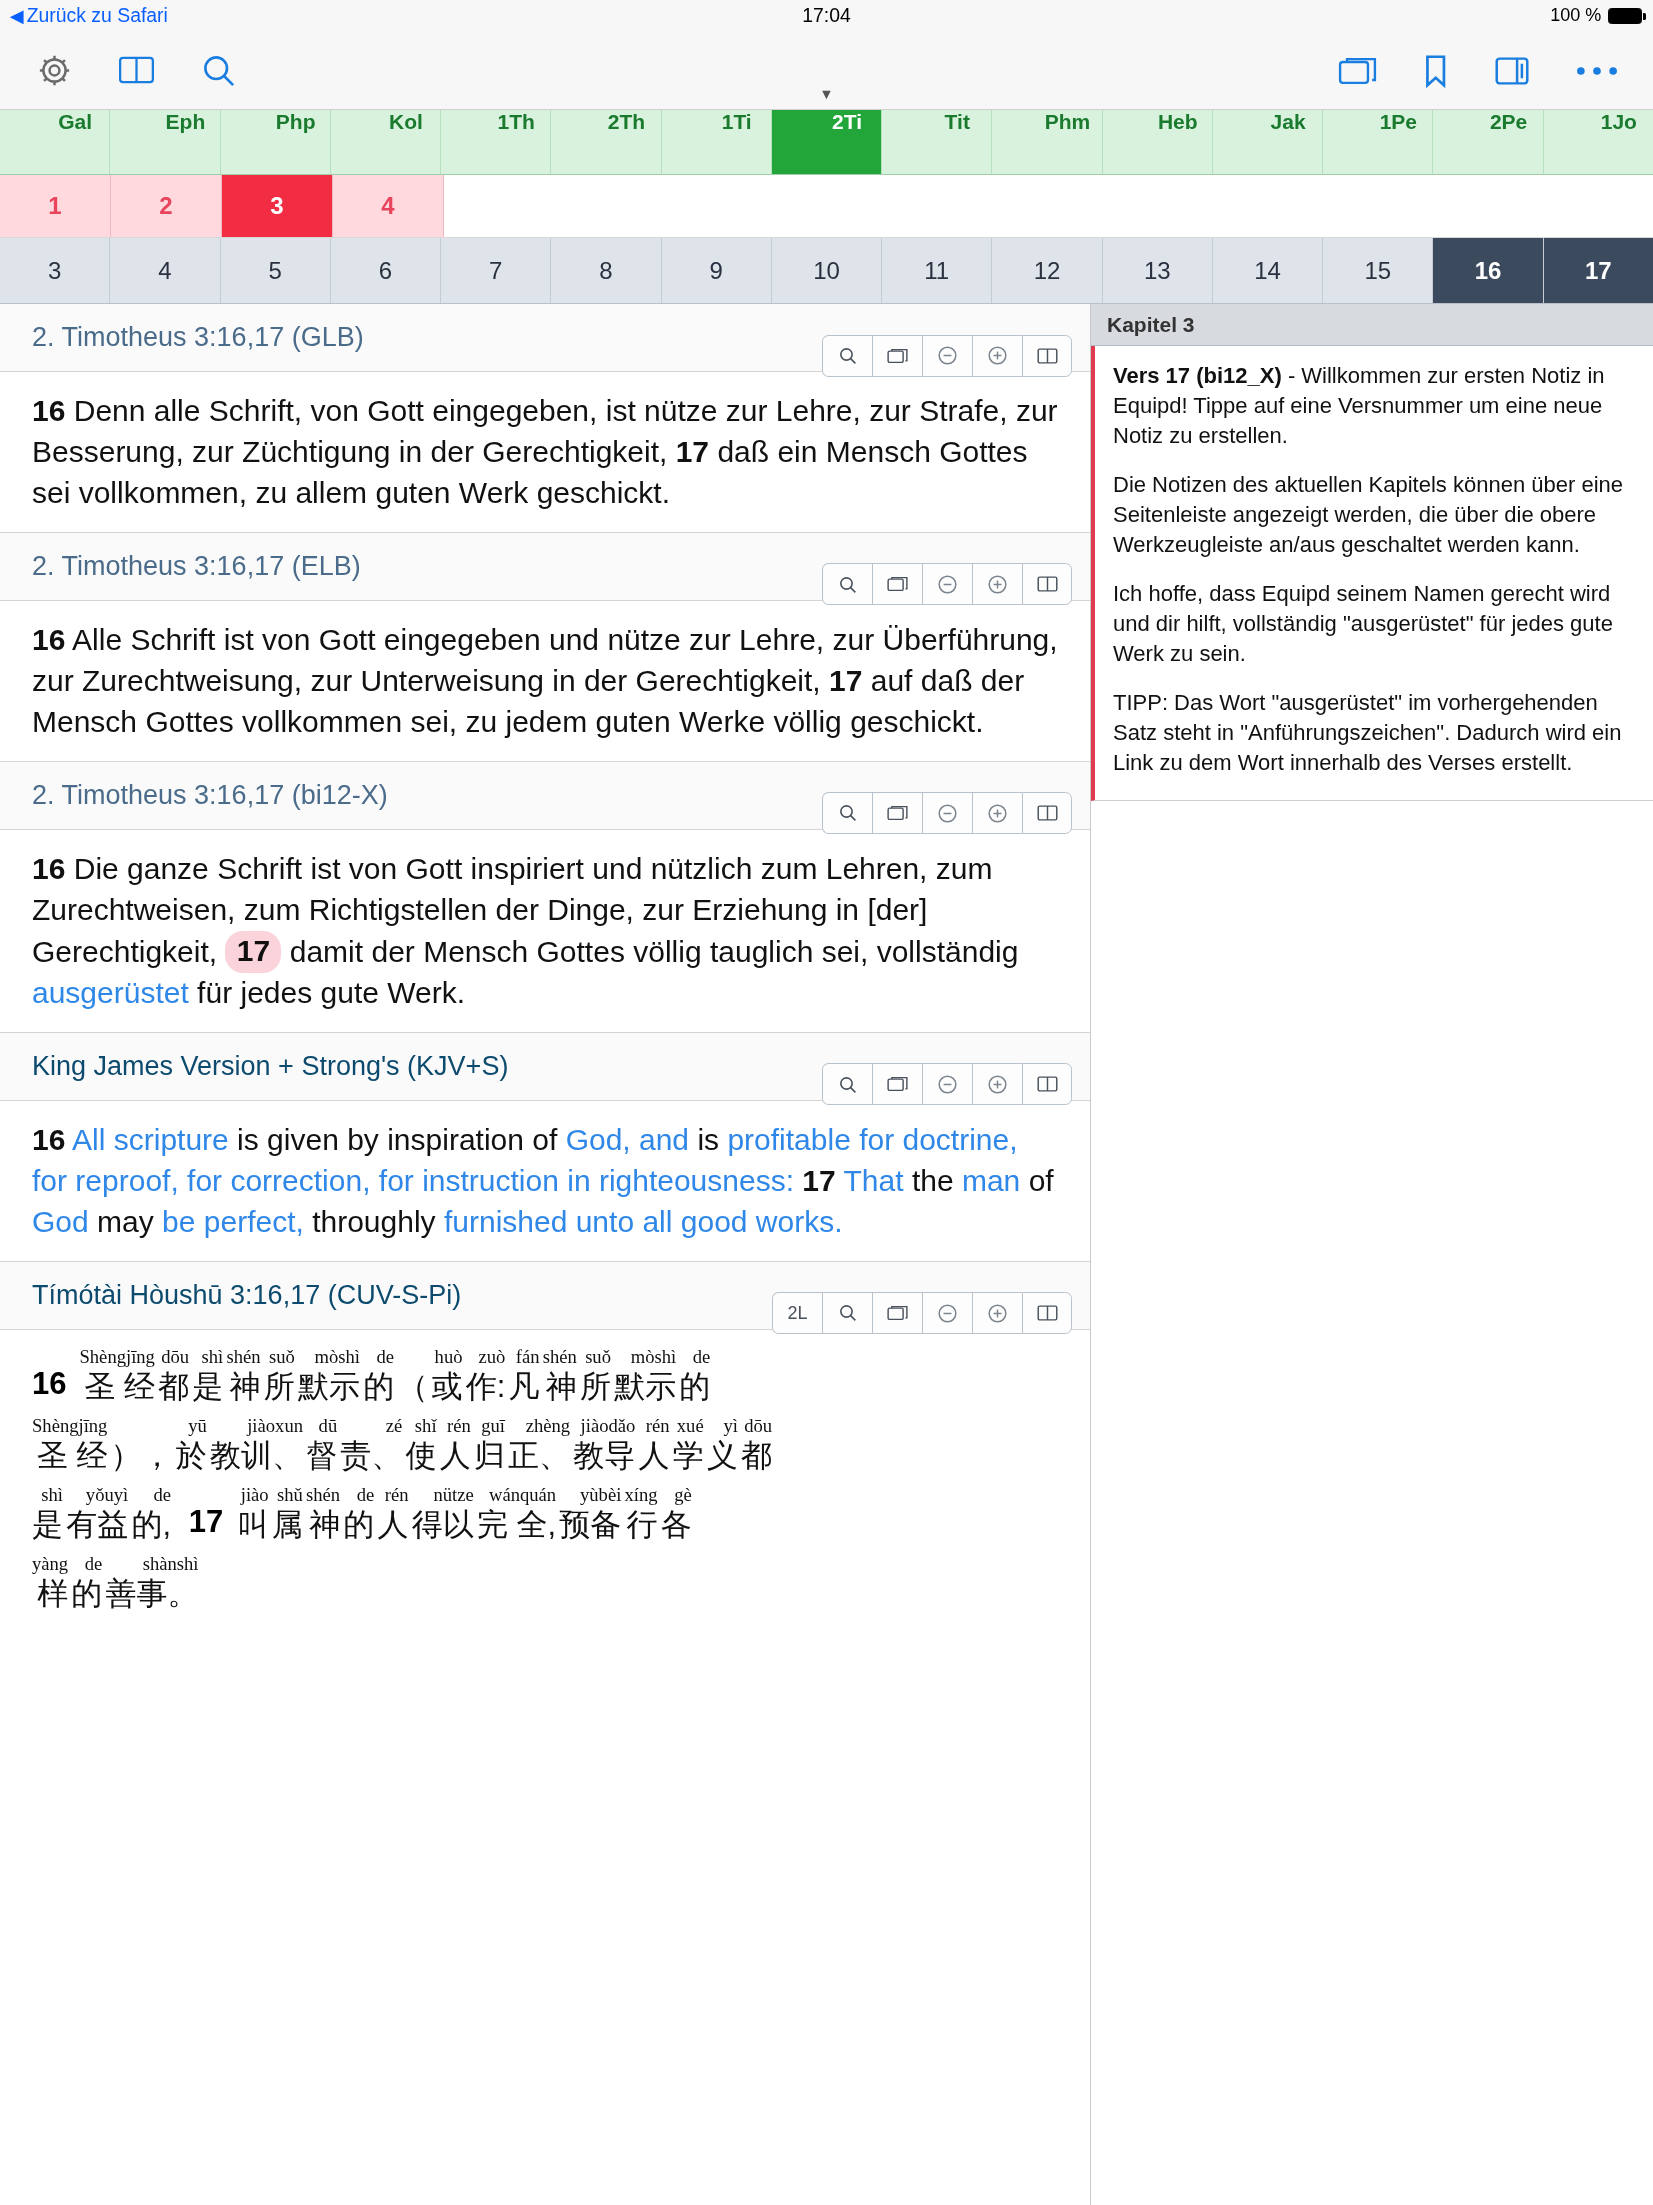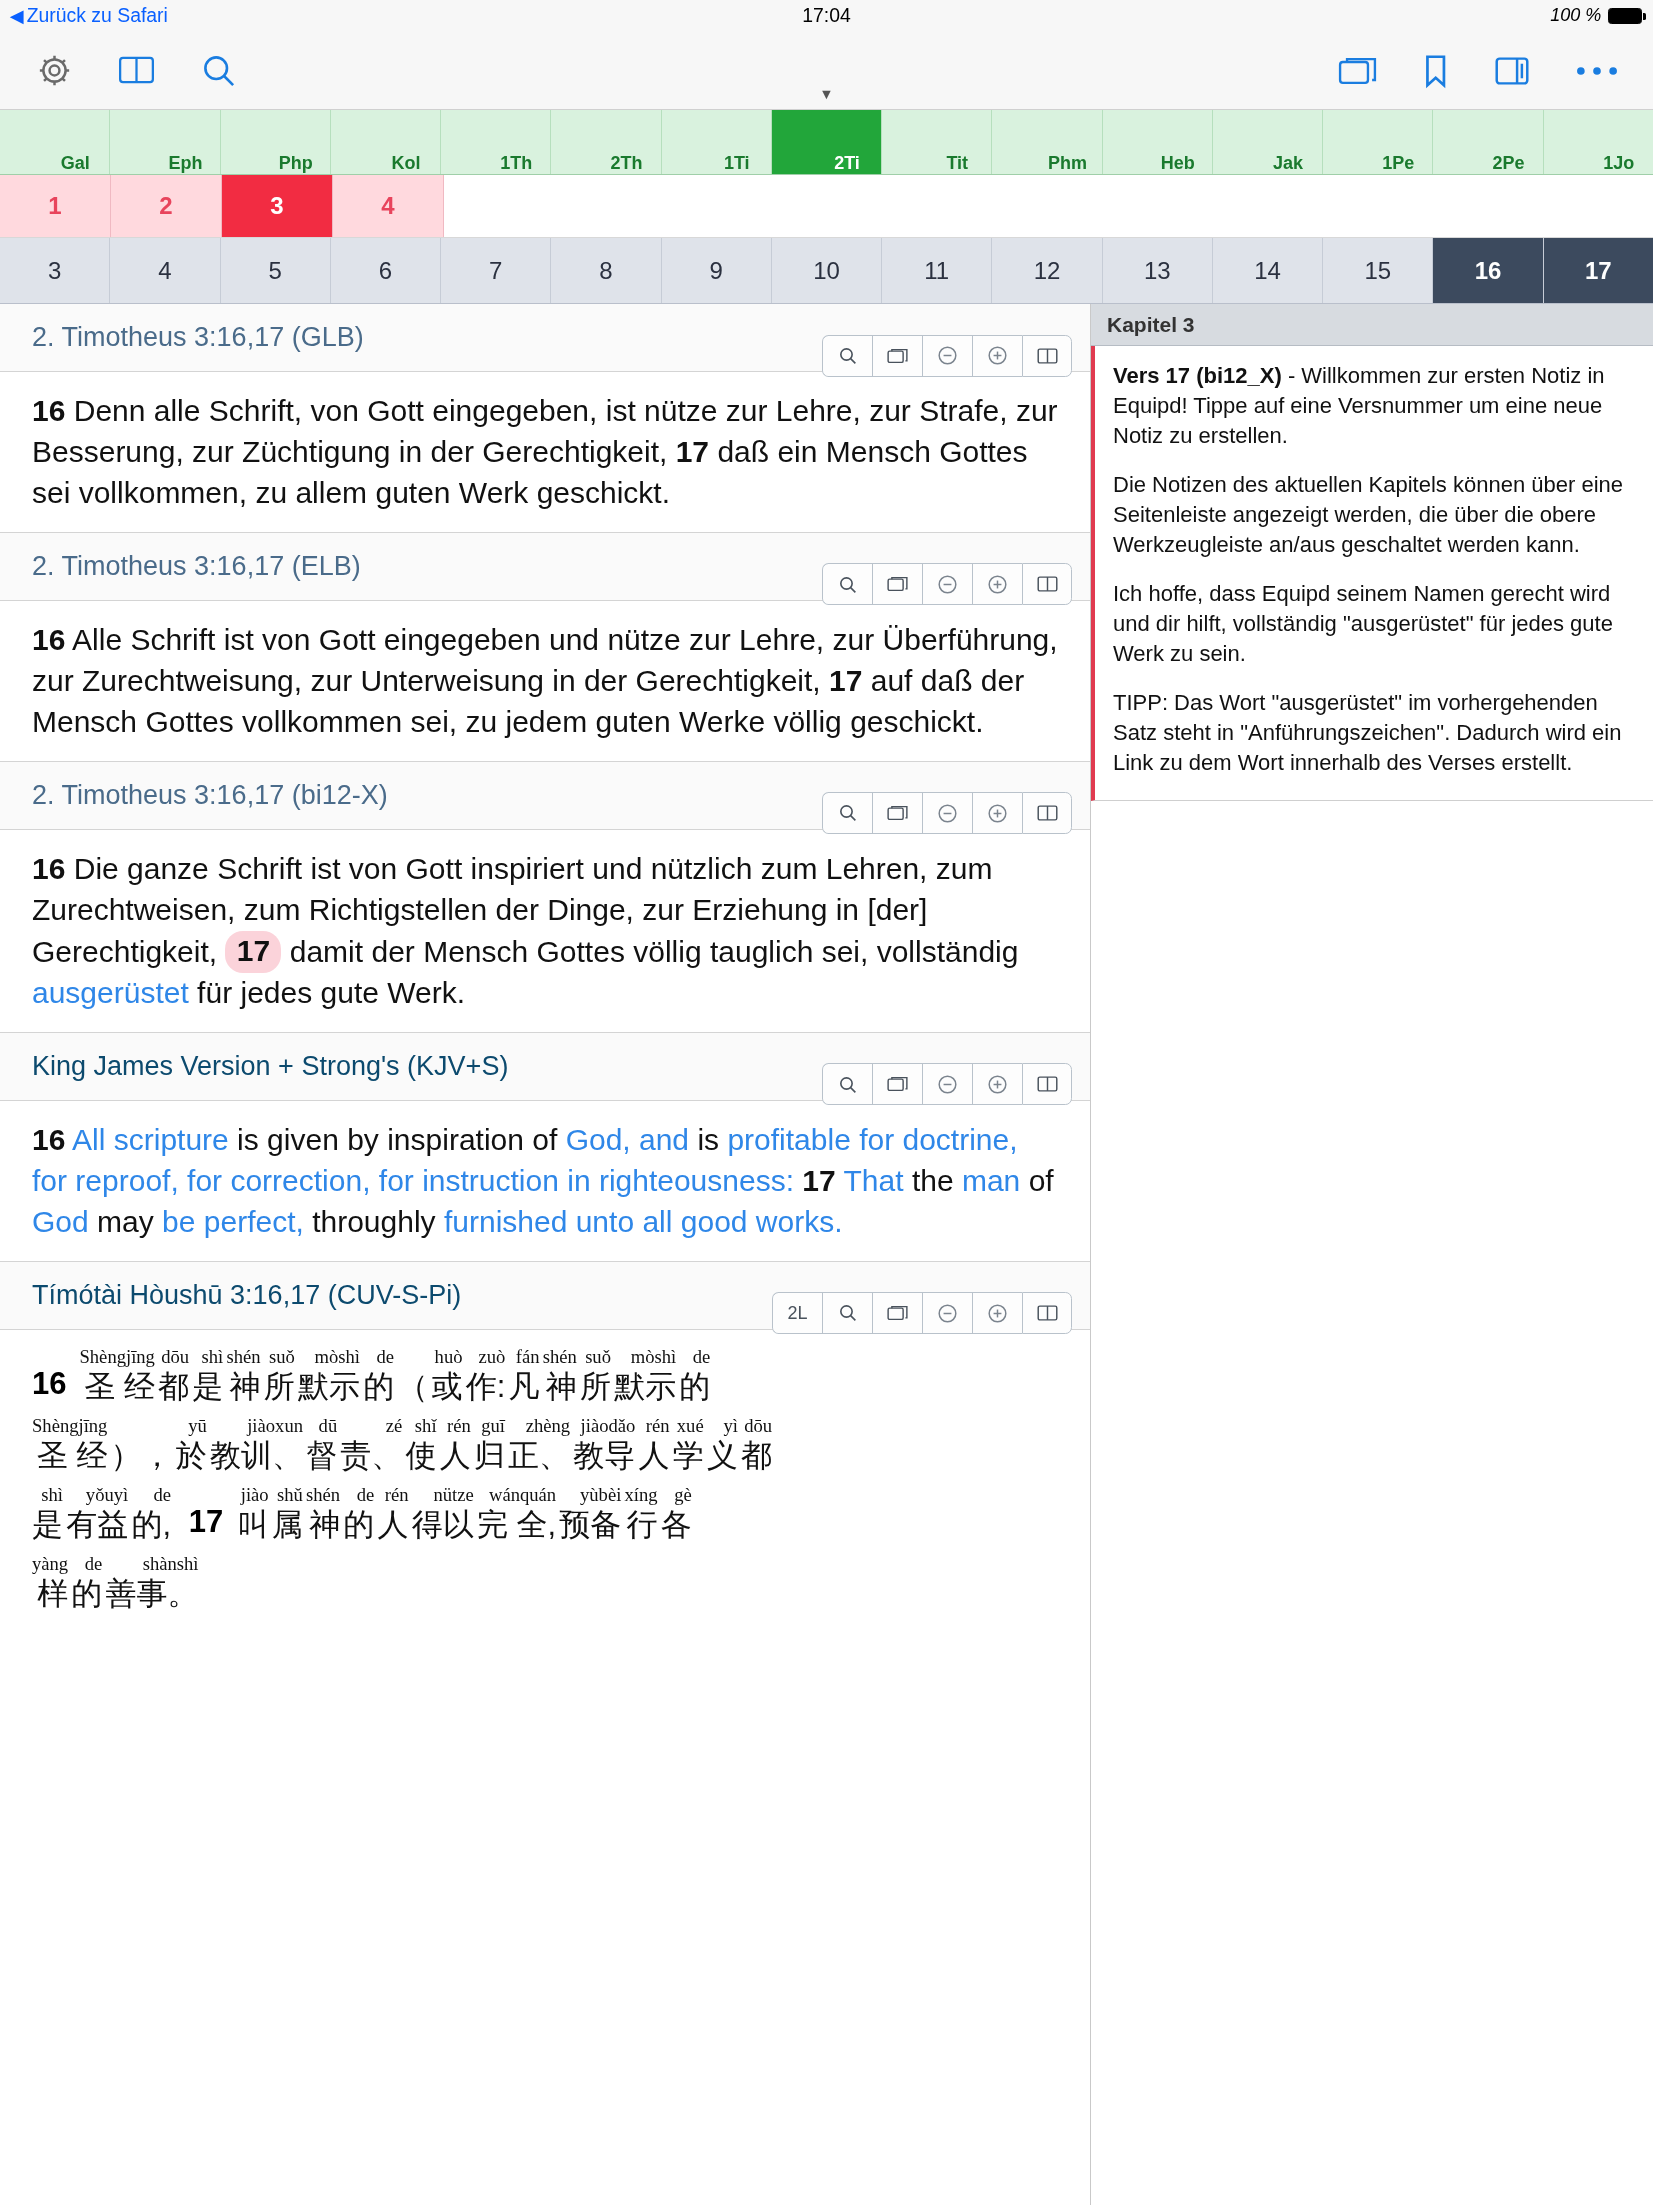--- a/index.html
+++ b/index.html
@@ -23,21 +23,21 @@
     position: relative;
   }
   .sb-left { display: flex; align-items: center; padding-left: 9.7px; color: #0a60ff; }
   .sb-left .back-tri { font-size: 18px; margin-right: 3.2px; }
   .sb-center {
     position: absolute; left: 0; right: 0; text-align: center;
     font-size: 19.4px; color: #000;
   }
   .sb-right {
     position: absolute; right: 11.3px; top: 0; height: 31px;
-    display: flex; align-items: center; gap: 6.5px; font-size: 18px; font-style: italic;
+    display: flex; align-items: center; gap: 6.5px; font-size: 18px;
   }
   .batt {
     width: 34px; height: 16px; border: 1.6px solid #000; border-radius: 3.2px;
     position: relative; display: inline-block;
   }
   .batt::after {
     content: ""; position: absolute; right: -4.8px; top: 4.8px; width: 2.4px; height: 6.5px;
     background: #000; border-radius: 0 1.6px 1.6px 0;
   }
   .batt i { display: block; height: 100%; background: #000; border-radius: 1.6px; }
@@ -62,23 +62,23 @@
   }
   .icon-blue { color: #1a7de0; }
   svg.ic { display: block; }
 
   
   .books {
     display: flex; height: 65px; border-bottom: 0.8px solid #9fcfa8;
   }
   .book {
     flex: 1 1 0;
-    display: flex; align-items: flex-end; justify-content: center;
+    display: flex; align-items: flex-start; justify-content: center;
     background: #d9f2de; color: #1a7a2e;
-    font-size: 18px; font-weight: bold;
+    font-size: 21px; font-weight: bold;
     border-right: 0.8px solid #b6dfbd;
     padding-left: 41px;
   }
   .book.active { background: #22a63a; color: #fff; }
   .book:last-child { border-right: none; }
 
   
   .chapters {
     display: flex; height: 63px; background: #ffffff;
     border-bottom: 0.8px solid #d8d8d8;

